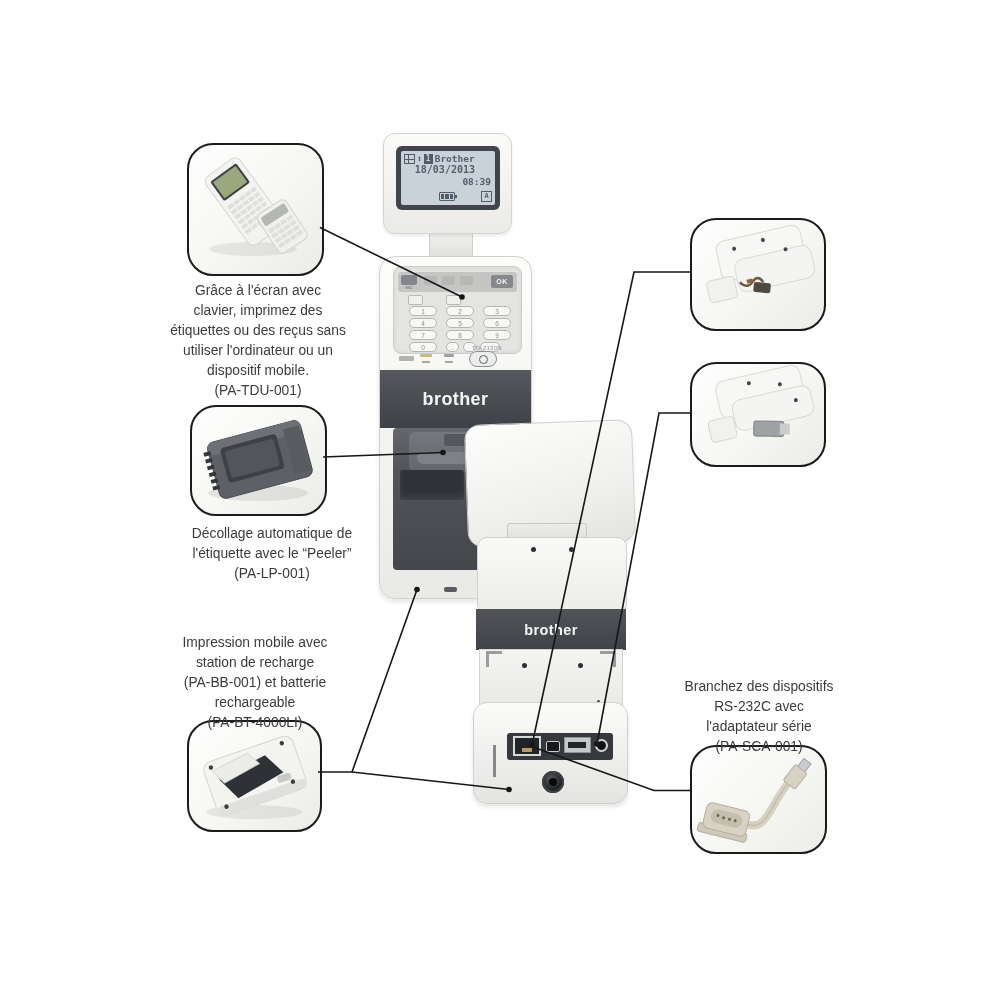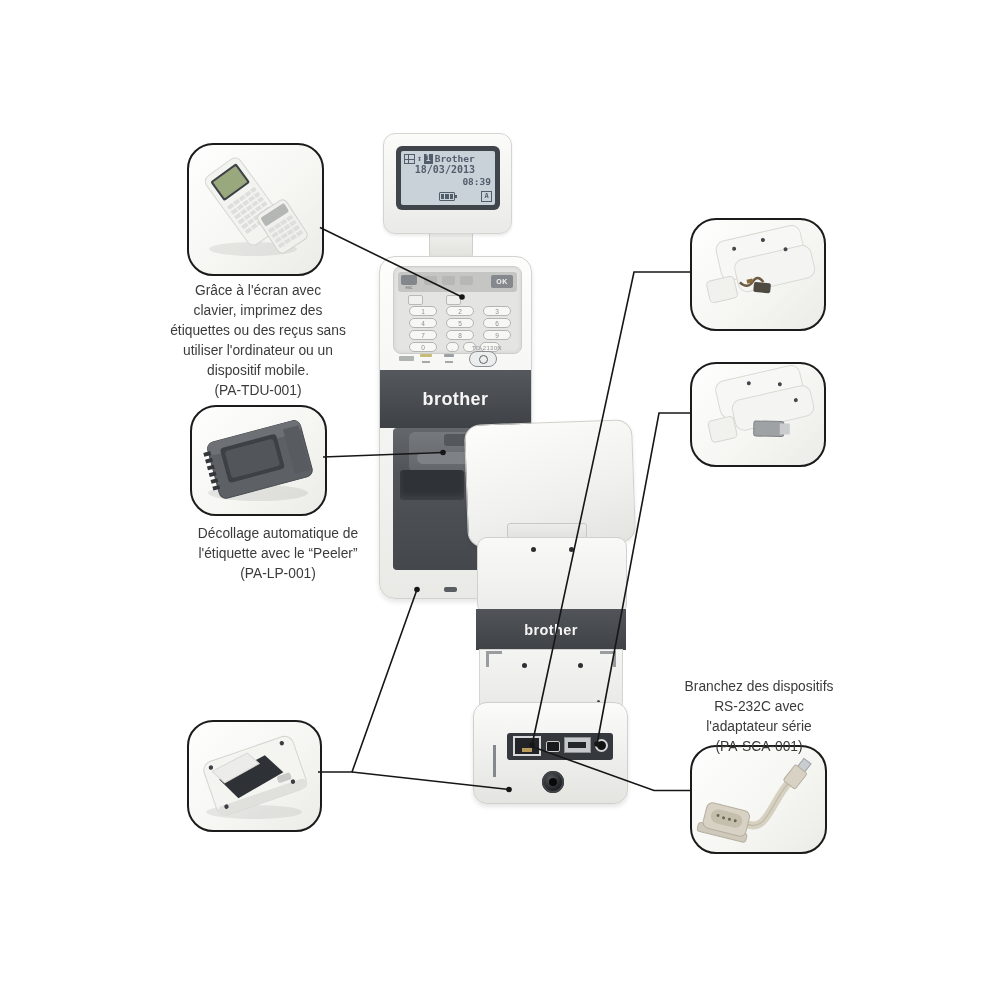--- a/index.html
+++ b/index.html
@@ -14,21 +14,21 @@
   .box-peeler{left:190px;top:405px;width:133px;height:107px;}
   .box-battery{left:187px;top:720px;width:131px;height:108px;}
   .box-wifi{left:690px;top:218px;width:132px;height:109px;}
   .box-bt{left:690px;top:362px;width:132px;height:101px;}
   .box-serial{left:690px;top:745px;width:133px;height:105px;}
 
   
   .note{position:absolute;font-size:13.8px;line-height:20px;color:#3b3b3b;text-align:center;
         white-space:pre-line;z-index:4;}
   .note-tdu{left:128px;top:281px;width:260px;}
-  .note-peeler{left:148px;top:524px;width:260px;}
+  .note-peeler{left:142px;top:524px;width:260px;}
   .note-battery{left:125px;top:633px;width:260px;}
   .note-wireless{left:646px;top:481px;width:260px;}
   .note-serial{left:629px;top:677px;width:260px;}
 
   
   .fp-hinge{position:absolute;left:429px;top:224px;width:42px;height:36px;z-index:1;
             background:linear-gradient(180deg,#f5f5f3,#dededa);border:1px solid #cfcfcb;border-radius:8px;}
   .fp-screen{position:absolute;left:383px;top:133px;width:127px;height:99px;z-index:2;
              background:linear-gradient(180deg,#fbfbfa,#eaeae8);border:1px solid #d4d4d0;
              border-radius:12px;box-shadow:0 2px 3px rgba(0,0,0,.08);}
@@ -363,20 +363,25 @@
 
   <div class="note note-tdu">Grâce à l'écran avec
 clavier, imprimez des
 étiquettes ou des reçus sans
 utiliser l'ordinateur ou un
 dispositif mobile.
 (PA-TDU-001)</div>
   <div class="note note-peeler">Décollage automatique de
 l'étiquette avec le “Peeler”
 (PA-LP-001)</div>
+  <div class="note note-battery">Impression mobile avec
+station de recharge
+(PA-BB-001) et batterie
+rechargeable
+(PA-BT-4000LI)</div>
   <div class="note note-serial">Branchez des dispositifs
 RS-232C avec
 l'adaptateur série
 (PA-SCA-001)</div>
 
   <svg class="overlay" width="1000" height="1000">
     <g stroke="#161616" stroke-width="1.6" fill="none">
       <path d="M320,227.5 L462,297"></path>
       <path d="M323,457 L443,452.5"></path>
       <path d="M318,772 L352,772 L417,589.5"></path>

